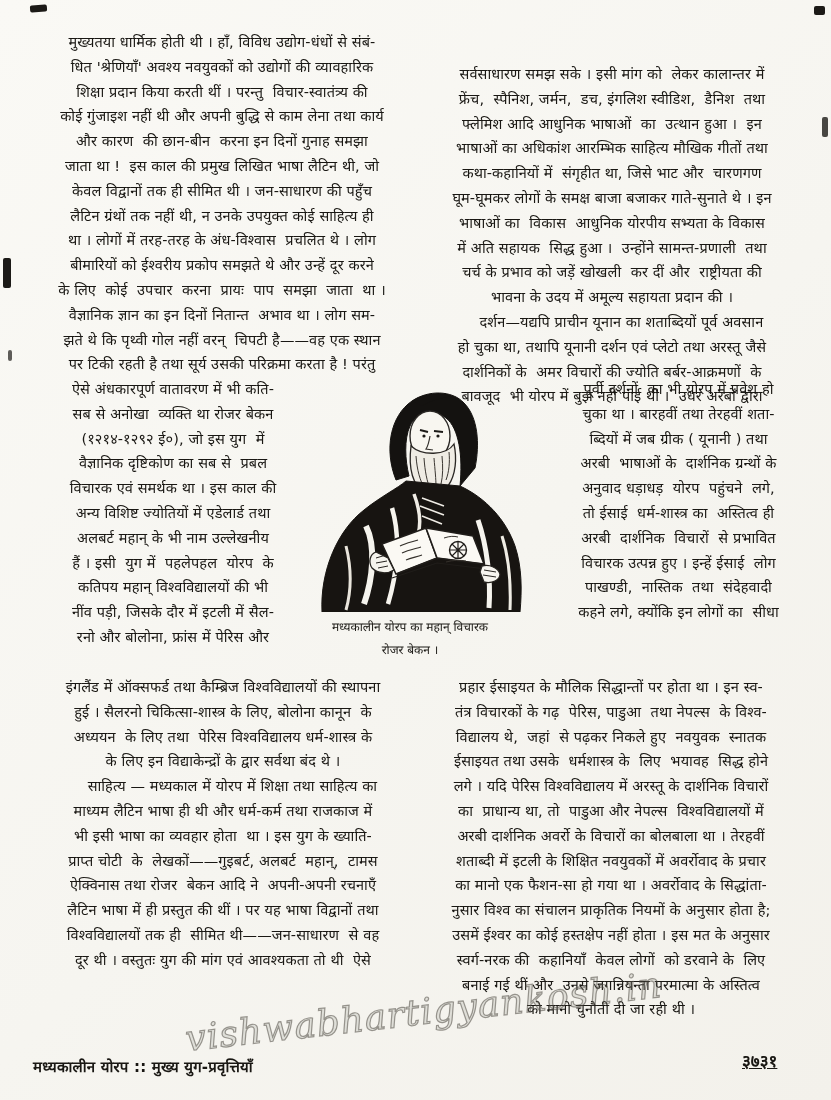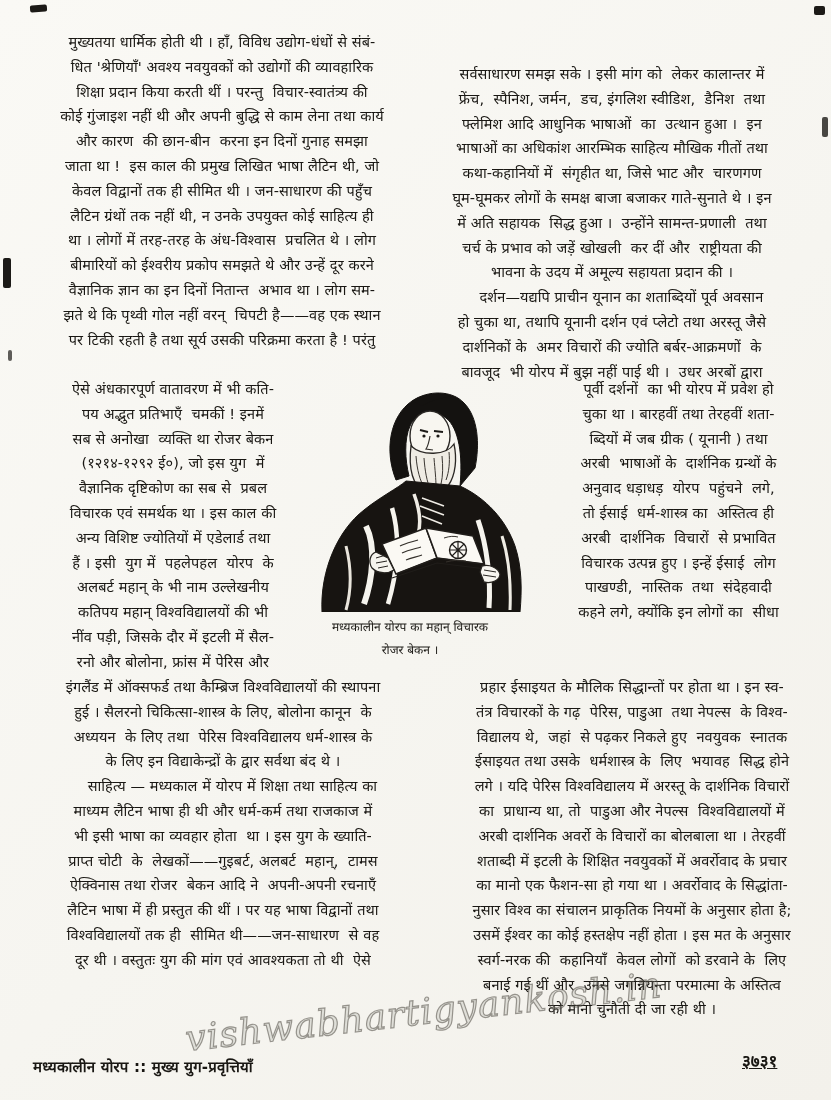--- a/index.html
+++ b/index.html
@@ -58,34 +58,34 @@
       <div class="tl">मुख्यतया धार्मिक होती थी । हाँ, विविध उद्योग-धंधों से संबं-</div>
       <div class="tl">धित 'श्रेणियाँ' अवश्य नवयुवकों को उद्योगों की व्यावहारिक</div>
       <div class="tl">शिक्षा प्रदान किया करती थीं । परन्तु  विचार-स्वातंत्र्य की</div>
       <div class="tl">कोई गुंजाइश नहीं थी और अपनी बुद्धि से काम लेना तथा कार्य</div>
       <div class="tl">और कारण  की छान-बीन  करना इन दिनों गुनाह समझा</div>
       <div class="tl">जाता था !  इस काल की प्रमुख लिखित भाषा लैटिन थी, जो</div>
       <div class="tl">केवल विद्वानों तक ही सीमित थी । जन-साधारण की पहुँच</div>
       <div class="tl">लैटिन ग्रंथों तक नहीं थी, न उनके उपयुक्त कोई साहित्य ही</div>
       <div class="tl">था । लोगों में तरह-तरह के अंध-विश्वास  प्रचलित थे । लोग</div>
       <div class="tl">बीमारियों को ईश्वरीय प्रकोप समझते थे और उन्हें दूर करने</div>
+      <div class="tl">के लिए  कोई  उपचार  करना  प्रायः  पाप  समझा  जाता  था ।</div>
       <div class="tl">वैज्ञानिक ज्ञान का इन दिनों नितान्त  अभाव था । लोग सम-</div>
       <div class="tl">झते थे कि पृथ्वी गोल नहीं वरन्  चिपटी है——वह एक स्थान</div>
       <div class="tl">पर टिकी रहती है तथा सूर्य उसकी परिक्रमा करता है ! परंतु</div>
     </div>
   <div class="col" style="left:33px;top:377px;width:280px;height:299px;">
       <div class="tl">ऐसे अंधकारपूर्ण वातावरण में भी कति-</div>
-      <div class="tl">पय अद्भुत प्रतिभाएँ  चमकीं ! इनमें</div>
       <div class="tl">सब से अनोखा  व्यक्ति था रोजर बेकन</div>
       <div class="tl">(१२१४-१२९२ ई०), जो इस युग  में</div>
       <div class="tl">वैज्ञानिक दृष्टिकोण का सब से  प्रबल</div>
       <div class="tl">विचारक एवं समर्थक था । इस काल की</div>
       <div class="tl">अन्य विशिष्ट ज्योतियों में एडेलार्ड तथा</div>
+      <div class="tl">अलबर्ट महान् के भी नाम उल्लेखनीय</div>
       <div class="tl">हैं । इसी  युग में  पहलेपहल  योरप  के</div>
-      <div class="tl">अलबर्ट महान् के भी नाम उल्लेखनीय</div>
       <div class="tl">कतिपय महान् विश्वविद्यालयों की भी</div>
       <div class="tl">नींव पड़ी, जिसके दौर में इटली में सैल-</div>
       <div class="tl">रनो और बोलोना, फ्रांस में पेरिस और</div>
     </div>
   <div class="col" style="left:33px;top:675px;width:380px;height:349px;">
       <div class="tl">इंगलैंड में ऑक्सफर्ड तथा कैम्ब्रिज विश्वविद्यालयों की स्थापना</div>
       <div class="tl">हुई । सैलरनो चिकित्सा-शास्त्र के लिए, बोलोना कानून  के</div>
       <div class="tl">अध्ययन  के लिए तथा  पेरिस विश्वविद्यालय धर्म-शास्त्र के</div>
       <div class="tl">के लिए इन विद्याकेन्द्रों के द्वार सर्वथा बंद थे ।</div>
       <div class="tl">    साहित्य — मध्यकाल में योरप में शिक्षा तथा साहित्य का</div>
@@ -98,41 +98,42 @@
       <div class="tl">दूर थी । वस्तुतः युग की मांग एवं आवश्यकता तो थी  ऐसे</div>
     </div>
 
   <div class="col" style="left:415px;top:30px;width:394px;height:349px;margin-top:32px;">
       <div class="tl">सर्वसाधारण समझ सके । इसी मांग को  लेकर कालान्तर में</div>
       <div class="tl">फ्रेंच,  स्पैनिश, जर्मन,  डच, इंगलिश स्वीडिश,  डैनिश  तथा</div>
       <div class="tl">फ्लेमिश आदि आधुनिक भाषाओं  का  उत्थान हुआ ।  इन</div>
       <div class="tl">भाषाओं का अधिकांश आरम्भिक साहित्य मौखिक गीतों तथा</div>
       <div class="tl">कथा-कहानियों में  संगृहीत था, जिसे भाट और  चारणगण</div>
       <div class="tl">घूम-घूमकर लोगों के समक्ष बाजा बजाकर गाते-सुनाते थे । इन</div>
+      <div class="tl">भाषाओं का  विकास  आधुनिक योरपीय सभ्यता के विकास</div>
       <div class="tl">में अति सहायक  सिद्ध हुआ ।  उन्होंने सामन्त-प्रणाली  तथा</div>
       <div class="tl">चर्च के प्रभाव को जड़ें खोखली  कर दीं और  राष्ट्रीयता की</div>
       <div class="tl">भावना के उदय में अमूल्य सहायता प्रदान की ।</div>
       <div class="tl">    दर्शन—यद्यपि प्राचीन यूनान का शताब्दियों पूर्व अवसान</div>
       <div class="tl">हो चुका था, तथापि यूनानी दर्शन एवं प्लेटो तथा अरस्तू जैसे</div>
       <div class="tl">दार्शनिकों के  अमर विचारों की ज्योति बर्बर-आक्रमणों  के</div>
       <div class="tl">बावजूद  भी योरप में बुझ नहीं पाई थी ।  उधर अरबों द्वारा</div>
     </div>
   <div class="col" style="left:536px;top:377px;width:285px;height:299px;">
       <div class="tl">पूर्वी दर्शनों  का भी योरप में प्रवेश हो</div>
       <div class="tl">चुका था । बारहवीं तथा तेरहवीं शता-</div>
       <div class="tl">ब्दियों में जब ग्रीक ( यूनानी ) तथा</div>
       <div class="tl">अरबी  भाषाओं के  दार्शनिक ग्रन्थों के</div>
       <div class="tl">अनुवाद धड़ाधड़  योरप  पहुंचने  लगे,</div>
       <div class="tl">तो ईसाई  धर्म-शास्त्र का  अस्तित्व ही</div>
       <div class="tl">अरबी  दार्शनिक  विचारों  से प्रभावित</div>
       <div class="tl">विचारक उत्पन्न हुए । इन्हें ईसाई  लोग</div>
       <div class="tl">पाखण्डी,  नास्तिक  तथा  संदेहवादी</div>
       <div class="tl">कहने लगे, क्योंकि इन लोगों का  सीधा</div>
     </div>
-  <div class="col" style="left:413px;top:675px;width:396px;height:349px;margin-left:21px;">
+  <div class="col" style="left:413px;top:675px;width:396px;height:349px;">
       <div class="tl">प्रहार ईसाइयत के मौलिक सिद्धान्तों पर होता था । इन स्व-</div>
       <div class="tl">तंत्र विचारकों के गढ़  पेरिस, पाडुआ  तथा नेपल्स  के विश्व-</div>
       <div class="tl">विद्यालय थे,  जहां  से पढ़कर निकले हुए  नवयुवक  स्नातक</div>
       <div class="tl">ईसाइयत तथा उसके  धर्मशास्त्र के  लिए  भयावह  सिद्ध होने</div>
       <div class="tl">लगे । यदि पेरिस विश्वविद्यालय में अरस्तू के दार्शनिक विचारों</div>
       <div class="tl">का  प्राधान्य था, तो  पाडुआ और नेपल्स  विश्वविद्यालयों में</div>
       <div class="tl">अरबी दार्शनिक अवर्रो के विचारों का बोलबाला था । तेरहवीं</div>
       <div class="tl">शताब्दी में इटली के शिक्षित नवयुवकों में अवर्रोवाद के प्रचार</div>
       <div class="tl">का मानो एक फैशन-सा हो गया था । अवर्रोवाद के सिद्धांता-</div>
       <div class="tl">नुसार विश्व का संचालन प्राकृतिक नियमों के अनुसार होता है;</div>

